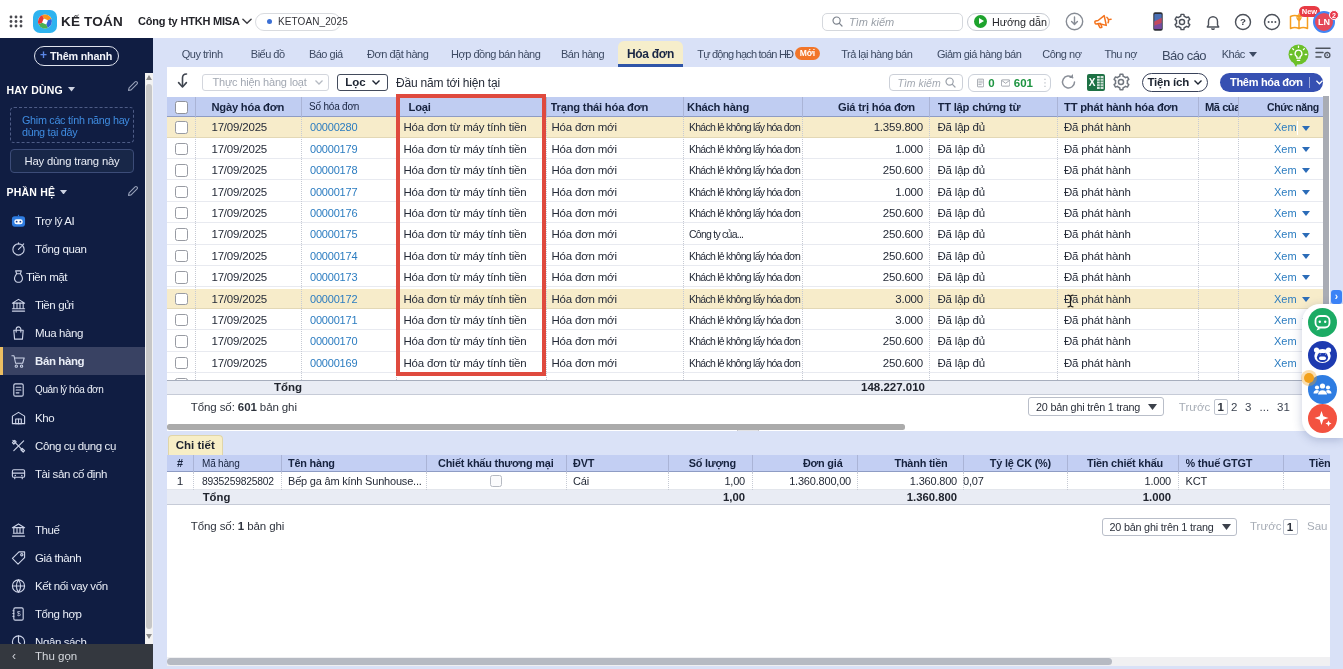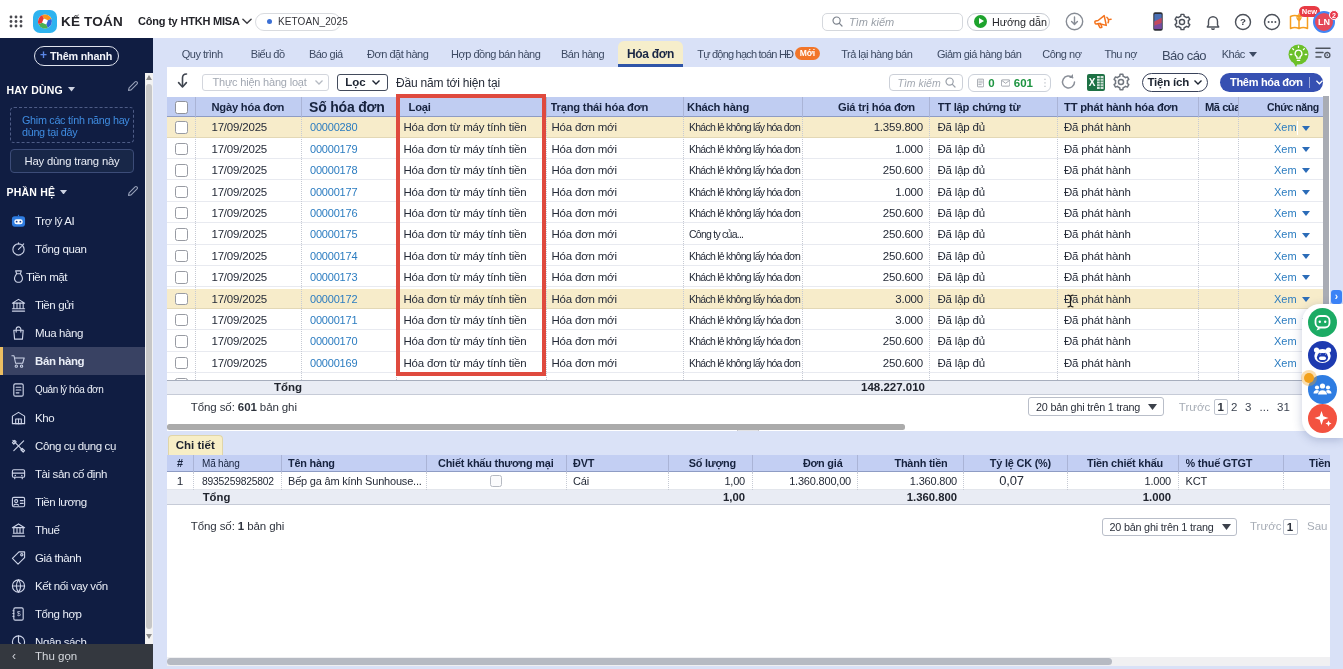--- a/index.html
+++ b/index.html
@@ -223,21 +223,21 @@
  <span style="font-size:11px;font-weight:bold;color:#fff;margin-left:10px;letter-spacing:-0.3px;white-space:nowrap">Thêm hóa đơn</span>
  <span style="width:1px;height:11px;background:rgba(255,255,255,.5);margin-left:6px;flex-shrink:0"></span>
  <svg style="margin-left:6px" width="8" height="5" viewBox="0 0 8 5">
         <path d="M0.5 0.5L4 4l3.5-3.5" stroke="#fff" stroke-width="1.4" fill="none"></path>
       </svg>
 </div>
 
 <div class="a" style="left:167px;top:97px;width:1156.2px;height:20.3px;background:#c0cdf2;border-bottom:1px solid #8e9cc4"></div>
 <div class="a" style="left:1323.2px;top:96px;width:6px;height:284px;background:#a9acb4"></div>
 <div class="a" style="left:194.5px;width:106.5px;top:97px;font-size:11.2px;letter-spacing:-0.2px;font-weight:bold;color:#16223e;line-height:20.3px;white-space:nowrap;overflow:hidden;text-align:center">Ngày hóa đơn</div>
-<div class="a" style="left:309px;width:86.5px;top:97px;font-size:14px;letter-spacing:-0.2px;font-weight:bold;color:#16223e;line-height:20.3px;white-space:nowrap;overflow:hidden">Số hóa đơn</div>
+<div class="a" style="left:309px;width:86.5px;top:97px;font-size:10px;letter-spacing:-0.2px;font-weight:normal;color:#16223e;line-height:20.3px;white-space:nowrap;overflow:hidden">Số hóa đơn</div>
 <div class="a" style="left:408.5px;width:137px;top:97px;font-size:11.2px;letter-spacing:-0.2px;font-weight:bold;color:#16223e;line-height:20.3px;white-space:nowrap;overflow:hidden">Loại</div>
 <div class="a" style="left:550.5px;width:132.5px;top:97px;font-size:11.2px;letter-spacing:-0.2px;font-weight:bold;color:#16223e;line-height:20.3px;white-space:nowrap;overflow:hidden">Trạng thái hóa đơn</div>
 <div class="a" style="left:687px;width:115px;top:97px;font-size:11.2px;letter-spacing:-0.2px;font-weight:bold;color:#16223e;line-height:20.3px;white-space:nowrap;overflow:hidden">Khách hàng</div>
 <div class="a" style="left:802px;width:113px;top:97px;font-size:11.2px;letter-spacing:-0.2px;font-weight:bold;color:#16223e;line-height:20.3px;white-space:nowrap;overflow:hidden;text-align:right">Giá trị hóa đơn</div>
 <div class="a" style="left:937.5px;width:119.5px;top:97px;font-size:11.2px;letter-spacing:-0.2px;font-weight:bold;color:#16223e;line-height:20.3px;white-space:nowrap;overflow:hidden">TT lập chứng từ</div>
 <div class="a" style="left:1064px;width:134px;top:97px;font-size:11.2px;letter-spacing:-0.2px;font-weight:bold;color:#16223e;line-height:20.3px;white-space:nowrap;overflow:hidden">TT phát hành hóa đơn</div>
 <div class="a" style="left:1205px;width:34px;top:97px;font-size:11.2px;letter-spacing:-0.2px;font-weight:bold;color:#16223e;line-height:20.3px;white-space:nowrap;overflow:hidden;letter-spacing:-0.5px">Mã của CQ</div>
 <div class="a" style="left:1267px;width:56px;top:97px;font-size:10.5px;letter-spacing:-0.2px;font-weight:bold;color:#16223e;line-height:20.3px;white-space:nowrap;overflow:hidden;letter-spacing:-0.4px">Chức năng</div>
 <div class="a" style="left:175px;top:101px;width:13px;height:12.5px;border:1.5px solid #8f929b;border-radius:2.5px;background:#fff"></div>
 <div class="a" style="left:167px;top:117.3px;width:1156.2px;height:20.4px;background:#f7ecca;border-bottom:1px solid #e3d8b6"></div>
@@ -472,21 +472,21 @@
 <div class="a" style="left:489.55px;top:474.5px;width:12.5px;height:12.5px;border:1px solid #b6bac2;border-radius:2.5px;background:#fbfbfc"></div>
 <div class="a" style="left:573.0px;width:94.5px;top:454.5px;font-size:10.9px;letter-spacing:-0.2px;font-weight:bold;color:#16223e;line-height:17px;white-space:nowrap;overflow:hidden">ĐVT</div>
 <div class="a" style="left:573.0px;width:94.5px;top:471.5px;font-size:11px;letter-spacing:-0.2px;color:#252b38;line-height:18.5px;white-space:nowrap;overflow:hidden">Cái</div>
 <div class="a" style="left:667.5px;width:68.5px;top:454.5px;font-size:10.9px;letter-spacing:-0.2px;font-weight:bold;color:#16223e;line-height:17px;white-space:nowrap;overflow:hidden;text-align:right">Số lượng</div>
 <div class="a" style="left:667.5px;width:77.5px;top:471.5px;font-size:11px;letter-spacing:-0.2px;color:#252b38;line-height:18.5px;white-space:nowrap;overflow:hidden;text-align:right">1,00</div>
 <div class="a" style="left:752px;width:90.5px;top:454.5px;font-size:10.9px;letter-spacing:-0.2px;font-weight:bold;color:#16223e;line-height:17px;white-space:nowrap;overflow:hidden;text-align:right">Đơn giá</div>
 <div class="a" style="left:752px;width:99.0px;top:471.5px;font-size:11px;letter-spacing:-0.2px;color:#252b38;line-height:18.5px;white-space:nowrap;overflow:hidden;text-align:right">1.360.800,00</div>
 <div class="a" style="left:857px;width:90.5px;top:454.5px;font-size:10.9px;letter-spacing:-0.2px;font-weight:bold;color:#16223e;line-height:17px;white-space:nowrap;overflow:hidden;text-align:right">Thành tiền</div>
 <div class="a" style="left:857px;width:100.0px;top:471.5px;font-size:11px;letter-spacing:-0.2px;color:#252b38;line-height:18.5px;white-space:nowrap;overflow:hidden;text-align:right">1.360.800</div>
 <div class="a" style="left:963px;width:88.0px;top:454.5px;font-size:10.9px;letter-spacing:-0.2px;font-weight:bold;color:#16223e;line-height:17px;white-space:nowrap;overflow:hidden;text-align:right">Tỷ lệ CK (%)</div>
-<div class="a" style="left:963px;width:97.0px;top:471.5px;font-size:13px;letter-spacing:-0.2px;color:#252b38;line-height:18.5px;white-space:nowrap;overflow:hidden;text-align:center">0,07</div>
+<div class="a" style="left:963px;width:97.0px;top:471.5px;font-size:11px;letter-spacing:-0.2px;color:#252b38;line-height:18.5px;white-space:nowrap;overflow:hidden;text-align:left">0,07</div>
 <div class="a" style="left:1067px;width:96.0px;top:454.5px;font-size:10.9px;letter-spacing:-0.2px;font-weight:bold;color:#16223e;line-height:17px;white-space:nowrap;overflow:hidden;text-align:right">Tiền chiết khấu</div>
 <div class="a" style="left:1067px;width:104.0px;top:471.5px;font-size:11px;letter-spacing:-0.2px;color:#252b38;line-height:18.5px;white-space:nowrap;overflow:hidden;text-align:right">1.000</div>
 <div class="a" style="left:1185.5px;width:97.0px;top:454.5px;font-size:10.9px;letter-spacing:-0.2px;font-weight:bold;color:#16223e;line-height:17px;white-space:nowrap;overflow:hidden">% thuế GTGT</div>
 <div class="a" style="left:1185.5px;width:97.0px;top:471.5px;font-size:11px;letter-spacing:-0.2px;color:#252b38;line-height:18.5px;white-space:nowrap;overflow:hidden">KCT</div>
 <div class="a" style="left:1282.5px;width:48.0px;top:454.5px;font-size:10.9px;letter-spacing:-0.2px;font-weight:bold;color:#16223e;line-height:17px;white-space:nowrap;overflow:hidden;text-align:right">Tiền</div>
 <div class="a" style="left:167px;width:26px;top:471.5px;font-size:11.8px;color:#252b38;line-height:18.5px;text-align:center">1</div>
 <div class="a" style="left:193px;top:454.5px;width:1px;height:17px;background:#aab4d6"></div>
 <div class="a" style="left:193px;top:471.5px;width:0;height:18.5px;border-left:1px dotted #c6cad4"></div>
 <div class="a" style="left:281px;top:454.5px;width:1px;height:17px;background:#aab4d6"></div>
 <div class="a" style="left:281px;top:471.5px;width:0;height:18.5px;border-left:1px dotted #c6cad4"></div>
@@ -654,30 +654,20 @@
     </div>
 <div class="a flex" style="left:11px;top:431.6px;width:134px;height:28.07px">
       <span style="width:15px;display:inline-flex;justify-content:center">
         <svg width="16" height="16" viewBox="0 0 16 16">
           <path d="M2 2l10.5 10.5M13.5 2.5L3 13" stroke="#cdd4e8" stroke-width="1.2" fill="none" stroke-linecap="round" stroke-linejoin="round"></path>
           <path d="M1.5 4.5L4 2l1.5 1.5L3 6zM12 10.5l2.5 2.5-1.5 1.5L10.5 12z" stroke="#cdd4e8" stroke-width="1.2" fill="none" stroke-linecap="round" stroke-linejoin="round"></path>
         </svg>
       </span>
       <span style="font-size:11.5px;letter-spacing:-0.4px;color:#e9edf6;margin-left:9px; white-space:nowrap">Công cụ dụng cụ</span>
     </div>
-<div class="a flex" style="left:11px;top:487.8px;width:134px;height:28.07px">
-      <span style="width:15px;display:inline-flex;justify-content:center">
-        <svg width="16" height="16" viewBox="0 0 16 16">
-          <rect x="1.5" y="3" width="13" height="10" rx="1.5" stroke="#cdd4e8" stroke-width="1.2" fill="none" stroke-linecap="round" stroke-linejoin="round"></rect>
-          <circle cx="5.5" cy="7" r="1.6" stroke="#cdd4e8" stroke-width="1.2" fill="none" stroke-linecap="round" stroke-linejoin="round"></circle>
-          <path d="M3 11.5c.5-1.5 4.5-1.5 5 0M10 6.5h3M10 9.5h3" stroke="#cdd4e8" stroke-width="1.2" fill="none" stroke-linecap="round" stroke-linejoin="round"></path>
-        </svg>
-      </span>
-      <span style="font-size:11.5px;letter-spacing:-0.4px;color:#e9edf6;margin-left:9px; white-space:nowrap">Tiền lương</span>
-    </div>
 <div class="a flex" style="left:11px;top:515.8px;width:134px;height:28.07px">
       <span style="width:15px;display:inline-flex;justify-content:center">
         <svg width="16" height="16" viewBox="0 0 16 16">
           <path d="M1.5 5.5L8 1.5l6.5 4z" stroke="#cdd4e8" stroke-width="1.2" fill="none" stroke-linecap="round" stroke-linejoin="round"></path>
           <path d="M3 5.5v6M6.4 5.5v6M9.6 5.5v6M13 5.5v6M1.5 14.5h13M2.5 11.5h11" stroke="#cdd4e8" stroke-width="1.2" fill="none" stroke-linecap="round" stroke-linejoin="round"></path>
         </svg>
       </span>
       <span style="font-size:11.5px;letter-spacing:-0.4px;color:#e9edf6;margin-left:9px; white-space:nowrap">Thuế</span>
     </div>
 <div class="a flex" style="left:11px;top:543.9px;width:134px;height:28.07px">

